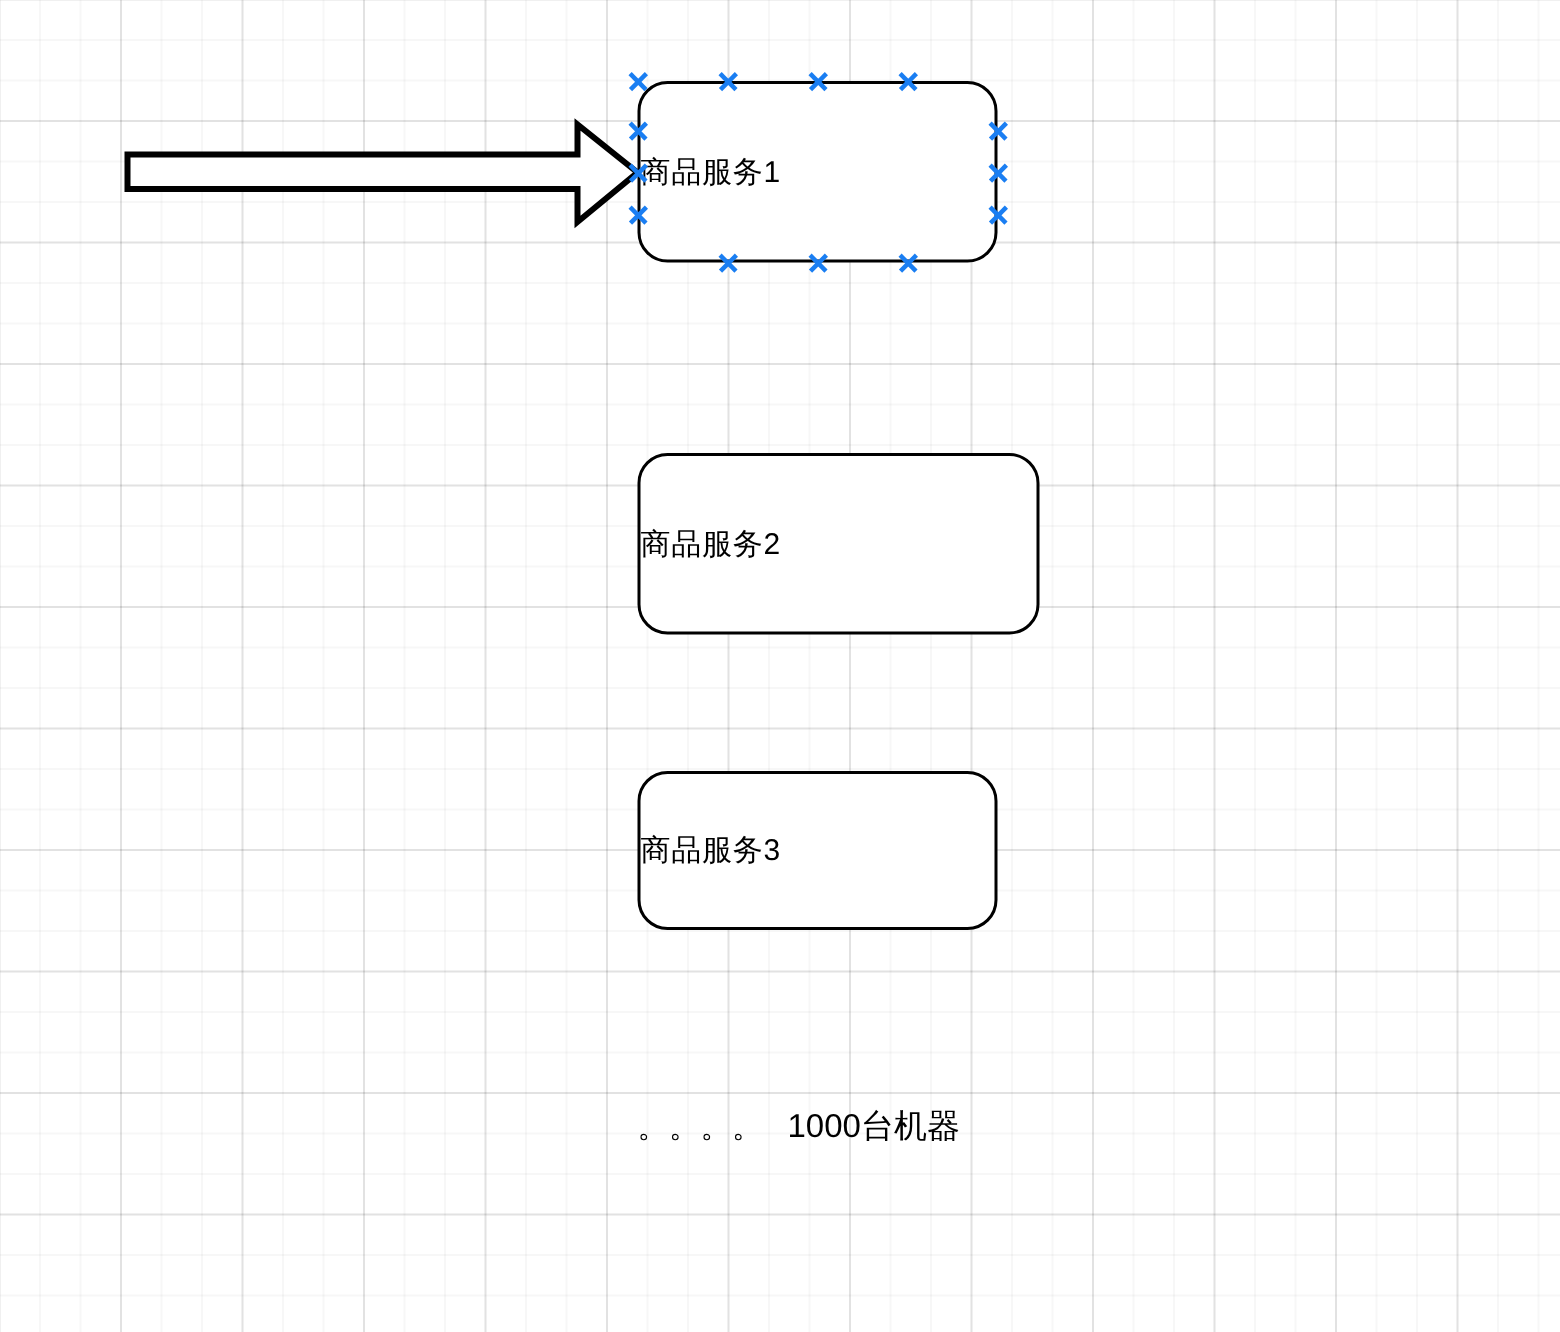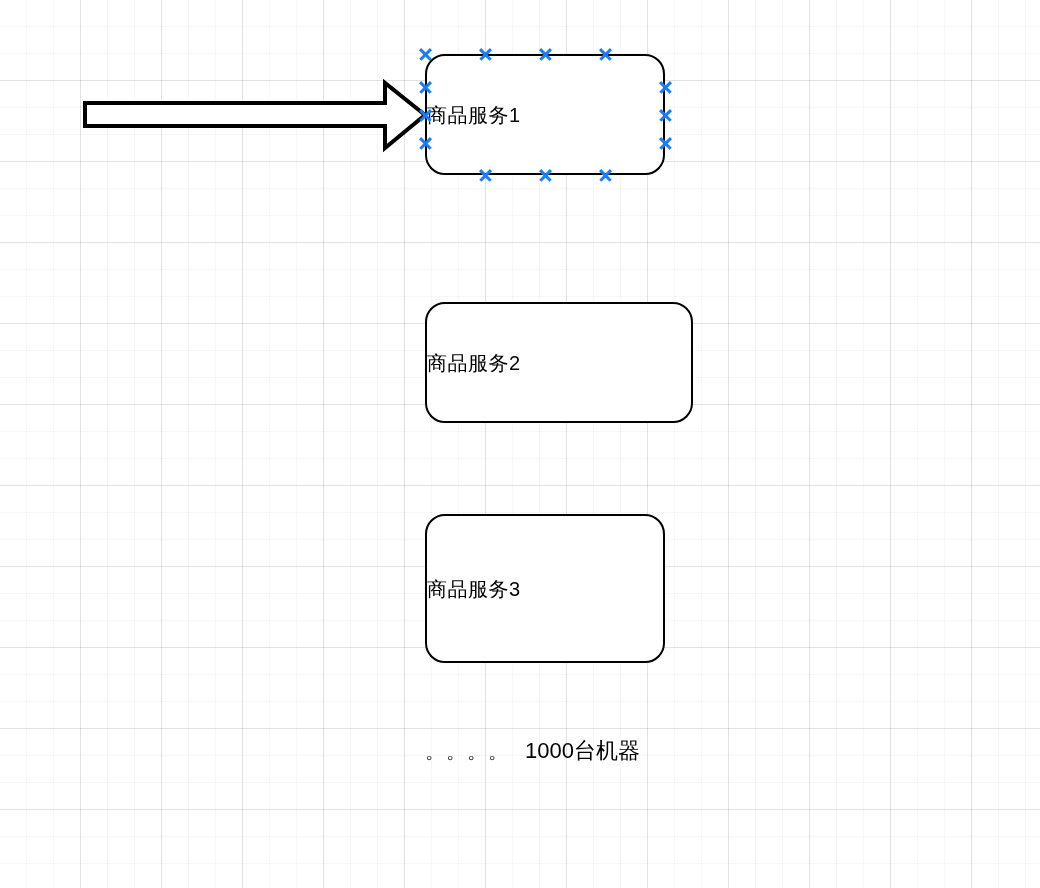--- a/index.html
+++ b/index.html
@@ -122,21 +122,21 @@
   </svg>
 
   <div class="node" style="left:425px; top:54px; width:240px; height:121px;">
     <span class="node-label">商品服务1</span>
   </div>
 
   <div class="node" style="left:425px; top:274px; width:268px; height:121px;margin-top:28px;">
     <span class="node-label">商品服务2</span>
   </div>
 
-  <div class="node" style="left:425px; top:514px; width:240px; height:149px;">
+  <div class="node" style="left:425px; top:514px; width:240px; height:106px;">
     <span class="node-label">商品服务3</span>
   </div>
 
   <div class="handle-layer">
     <div class="handle" style="left:425px; top:54px;"></div>
     <div class="handle" style="left:485px; top:54px;"></div>
     <div class="handle" style="left:545px; top:54px;"></div>
     <div class="handle" style="left:605px; top:54px;"></div>
     <div class="handle" style="left:425px; top:87px;"></div>
     <div class="handle" style="left:425px; top:115px;"></div>

